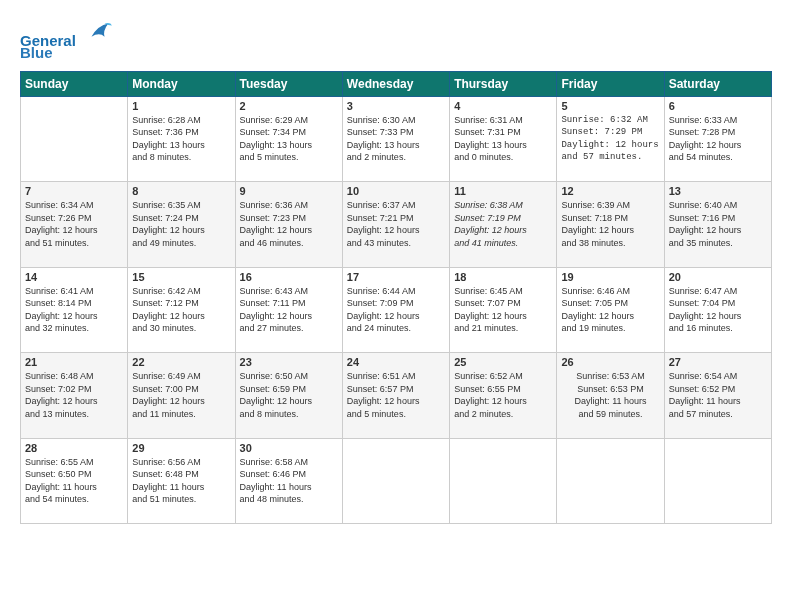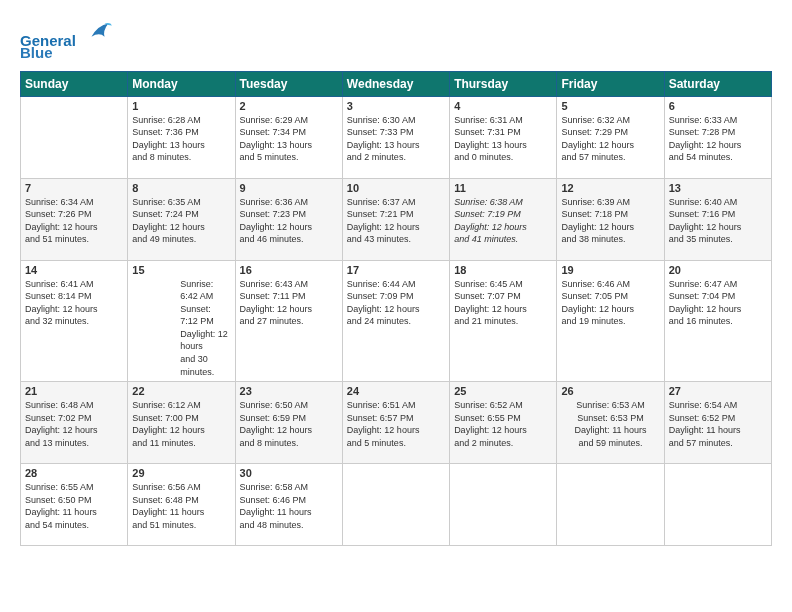--- a/index.html
+++ b/index.html
@@ -165,21 +165,21 @@
           </td>
           <td>
             <span class="day-num">4</span>
             <div class="day-info" style="white-space: pre-line;">Sunrise: 6:31 AM
 Sunset: 7:31 PM
 Daylight: 13 hours
 and 0 minutes.</div>
           </td>
           <td>
             <span class="day-num">5</span>
-            <div class="day-info" style="white-space: pre-line;">Sunrise: 6:32 AM
+            <div class="day-info" style="white-space: pre-line; font-family: Liberation Mono, monospace;">Sunrise: 6:32 AM
 Sunset: 7:29 PM
 Daylight: 12 hours
 and 57 minutes.</div>
           </td>
           <td>
             <span class="day-num">6</span>
             <div class="day-info" style="white-space: pre-line;">Sunrise: 6:33 AM
 Sunset: 7:28 PM
 Daylight: 12 hours
 and 54 minutes.</div>
@@ -239,21 +239,21 @@
         <tr>
           <td>
             <span class="day-num">14</span>
             <div class="day-info" style="white-space: pre-line;">Sunrise: 6:41 AM
 Sunset: 8:14 PM
 Daylight: 12 hours
 and 32 minutes.</div>
           </td>
           <td>
             <span class="day-num">15</span>
-            <div class="day-info" style="white-space: pre-line; margin-left: 48px;">Sunrise: 6:42 AM
+            <div class="day-info" style="white-space: pre-line;">Sunrise: 6:42 AM
 Sunset: 7:12 PM
 Daylight: 12 hours
 and 30 minutes.</div>
           </td>
           <td>
             <span class="day-num">16</span>
             <div class="day-info" style="white-space: pre-line;">Sunrise: 6:43 AM
 Sunset: 7:11 PM
 Daylight: 12 hours
 and 27 minutes.</div>
@@ -290,21 +290,21 @@
         <tr>
           <td>
             <span class="day-num">21</span>
             <div class="day-info" style="white-space: pre-line;">Sunrise: 6:48 AM
 Sunset: 7:02 PM
 Daylight: 12 hours
 and 13 minutes.</div>
           </td>
           <td>
             <span class="day-num">22</span>
-            <div class="day-info" style="white-space: pre-line;">Sunrise: 6:12 AM
+            <div class="day-info" style="white-space: pre-line;">Sunrise: 6:49 AM
 Sunset: 7:00 PM
 Daylight: 12 hours
 and 11 minutes.</div>
           </td>
           <td>
             <span class="day-num">23</span>
             <div class="day-info" style="white-space: pre-line;">Sunrise: 6:50 AM
 Sunset: 6:59 PM
 Daylight: 12 hours
 and 8 minutes.</div>

